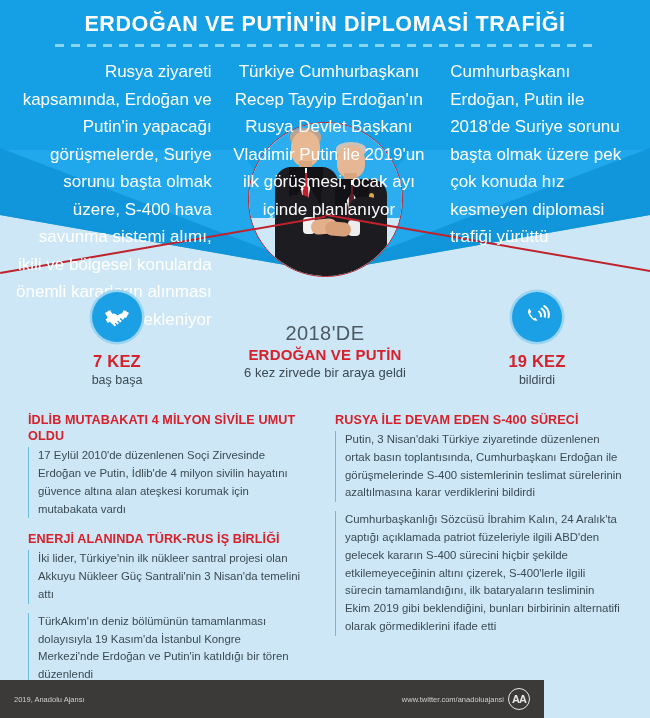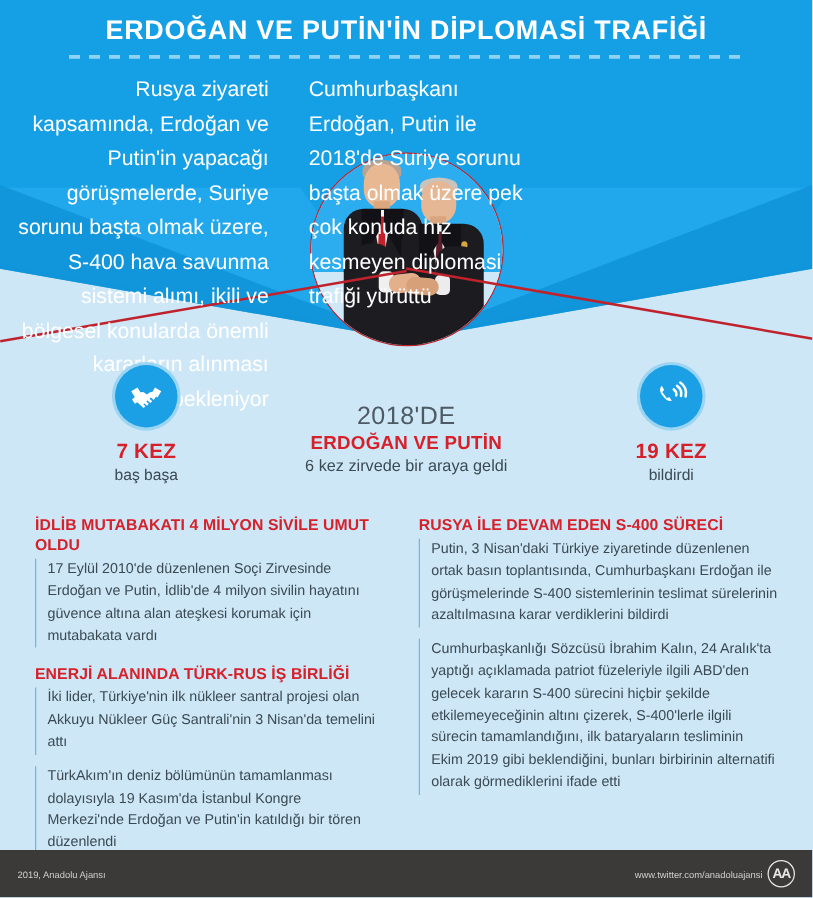--- a/index.html
+++ b/index.html
@@ -178,21 +178,21 @@
   .sec-body {
     border-left:1.6px solid #6bbcd4;
     padding-left:9px;
     color:#3b4a52; font-size:11.4px; line-height:1.56;
     margin-bottom:9px;
   }
   .sec-block { margin-bottom:13px; }
 
   
   .footer {
-    position:absolute; left:0; bottom:0; width:650px; height:38px;
+    position:absolute; left:0; bottom:0; width:544px; height:38px;
     background:#3b3a38; z-index:30;
     display:flex; align-items:center; justify-content:space-between;
     padding:0 14px;
   }
   .foot-left  { color:#cfcfcf; font-size:7.5px; }
   .foot-right { display:flex; align-items:center; gap:4px; }
   .foot-url   { color:#cfcfcf; font-size:7.5px; }
   .aa-logo {
     width:22px; height:22px; border-radius:50%;
     border:1.6px solid #e8e8e8;
@@ -212,20 +212,21 @@
   <div class="top-band-shade-r"></div>
 
   <div class="red-line-l"></div>
   <div class="red-line-r"></div>
 
   <div class="title">ERDOĞAN VE PUTİN'İN DİPLOMASİ TRAFİĞİ</div>
   <div class="dashes"></div>
 
   <div class="intro">
     <div class="intro-col c1">Rusya ziyareti kapsamında, Erdoğan ve Putin'in yapacağı görüşmelerde, Suriye sorunu başta olmak üzere, S-400 hava savunma sistemi alımı, ikili ve bölgesel konularda önemli kararların alınması bekleniyor</div>
+    <div class="intro-col c2">Türkiye Cumhurbaşkanı Recep Tayyip Erdoğan'ın Rusya Devlet Başkanı Vladimir Putin ile 2019'un ilk görüşmesi, ocak ayı içinde planlanıyor</div>
     <div class="intro-col c3">Cumhurbaşkanı Erdoğan, Putin ile 2018'de Suriye sorunu başta olmak üzere pek çok konuda hız kesmeyen diplomasi trafiği yürüttü</div>
   </div>
 
   <div class="photo-wrap">
     <div class="photo-inner">
       <div class="ph-bg"></div>
 
       <div class="fig erd-hair"></div>
       <div class="fig erd-head"></div>
       <div class="fig erd-neck"></div>

